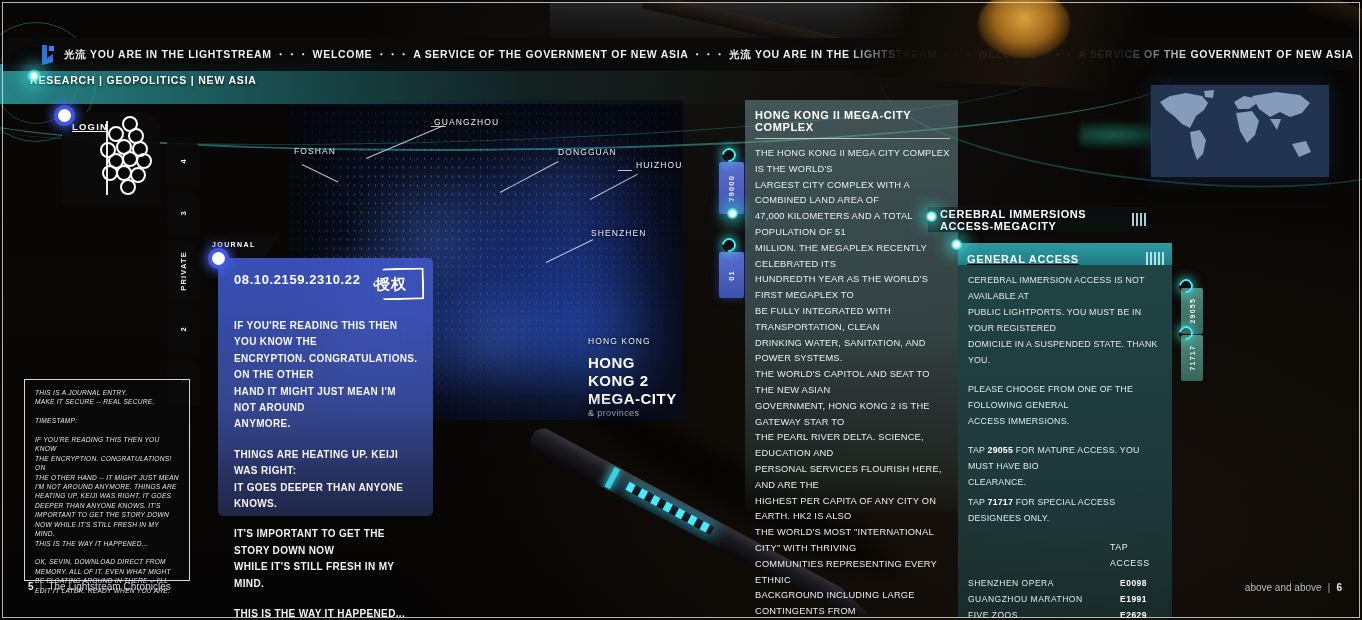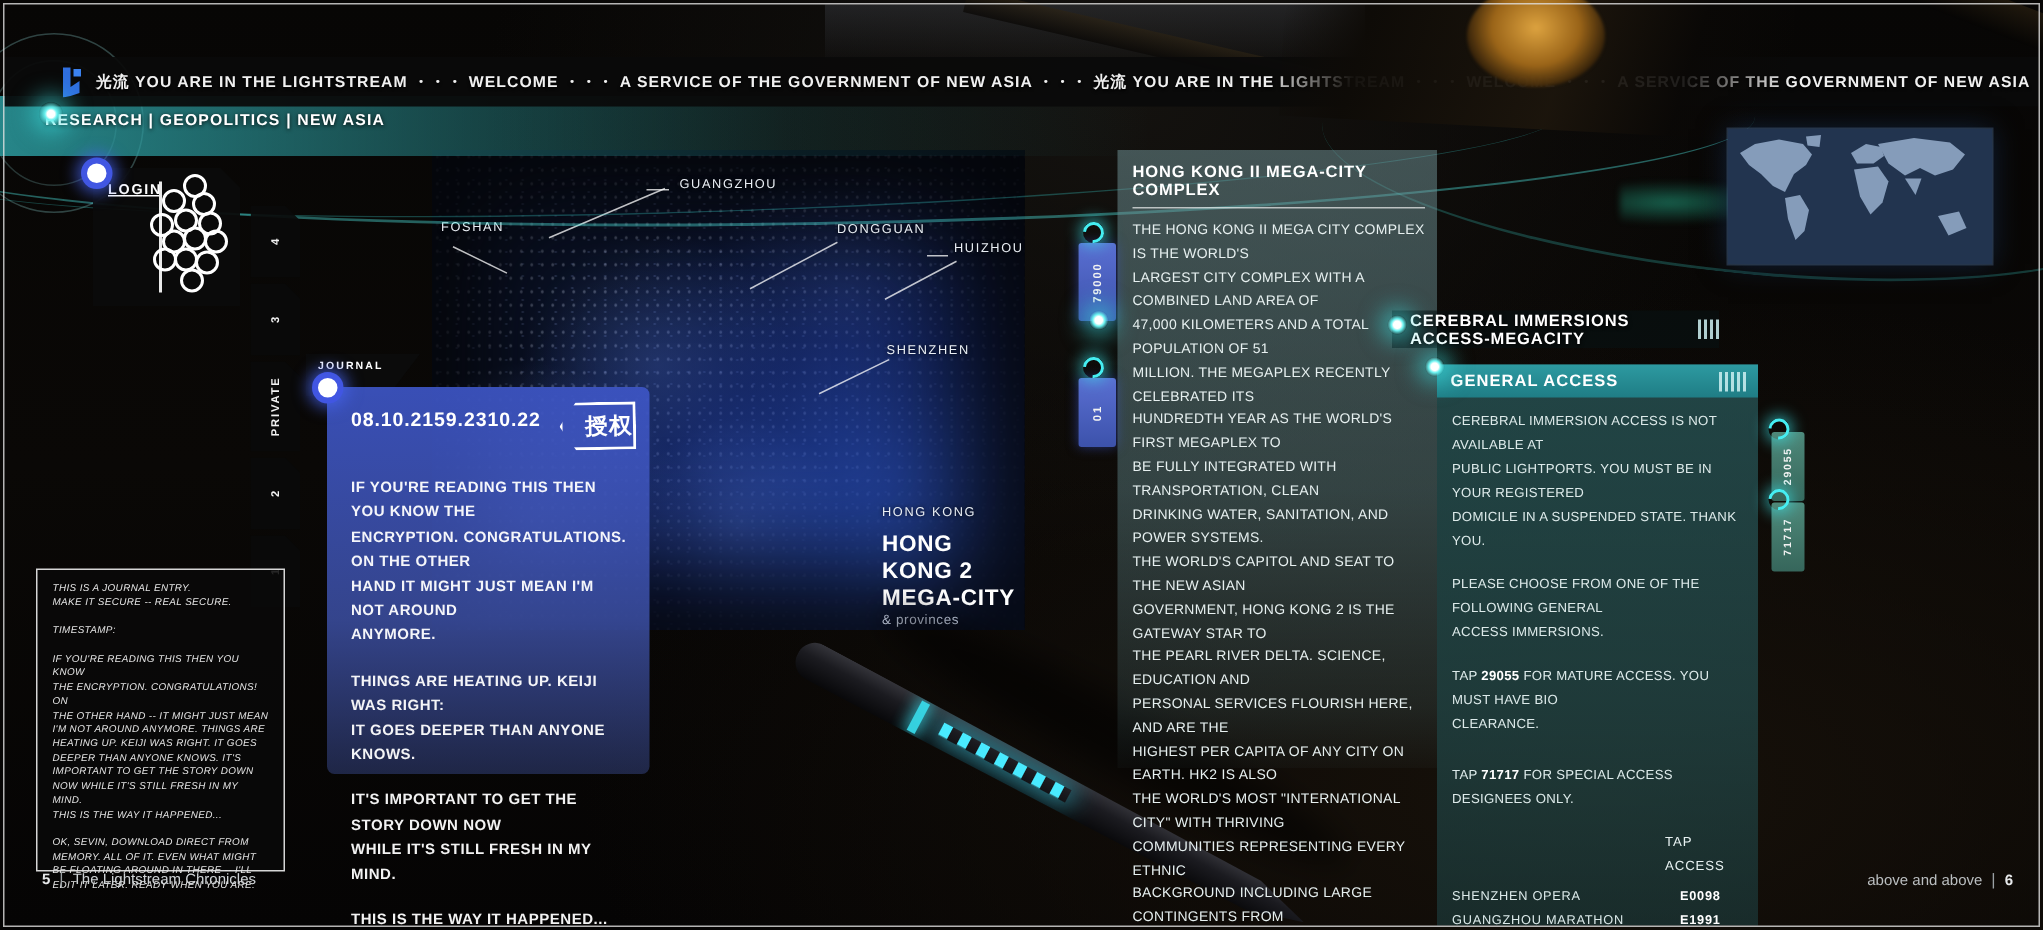--- a/index.html
+++ b/index.html
@@ -81,21 +81,21 @@
   
   .jtab{left:204px;top:236px;width:76px;height:28px;background:#0b0b0b;z-index:12;
     clip-path:polygon(0 0,100% 0,72% 100%,0 100%);}
   .jtab-label{position:absolute;left:8px;top:5px;font-size:7px;font-weight:bold;color:#fff;letter-spacing:1.4px;}
   .journal{left:218px;top:258px;width:215px;height:258px;z-index:12;border-radius:5px;
     background:linear-gradient(180deg,rgba(61,85,197,0.92) 0%,rgba(62,82,170,0.82) 60%,rgba(60,78,150,0.45) 100%);
     padding:14px 14px 0 16px;box-sizing:border-box;}
   .jts{font-size:13px;font-weight:bold;color:#fff;letter-spacing:0.6px;}
   .stamp{position:absolute;right:9px;top:10px;width:47px;height:28px;border:2.5px solid #fff;
     clip-path:polygon(11px 0,100% 0,100% 100%,11px 100%,0 50%);
-    display:flex;align-items:center;justify-content:flex-end;transform:rotate(-1deg);}
+    display:flex;align-items:center;justify-content:flex-start;transform:rotate(-1deg);}
   .stamp-text{font-size:15px;font-weight:bold;color:#fff;letter-spacing:1px;}
   .jp{font-size:10px;font-weight:bold;color:rgba(255,255,255,0.95);line-height:16.4px;letter-spacing:0.35px;}
   .jp1{margin-top:31px;} .jp2,.jp3{margin-top:14px;} .jp4{margin-top:14px;}
 
   
   .map{left:288px;top:100px;width:395px;height:320px;z-index:3;background-color:#0a1228;
     background-image:
       radial-gradient(ellipse at 82% 88%, rgba(45,85,195,0.95) 0%, rgba(25,50,140,0.55) 40%, rgba(0,0,0,0) 68%),
       radial-gradient(circle at 16% 78%, rgba(130,160,230,0.50) 0%, rgba(0,0,0,0) 26%),
       radial-gradient(circle at 52% 78%, rgba(140,170,240,0.42) 0%, rgba(0,0,0,0) 22%),
@@ -128,24 +128,24 @@
   .cer-band{left:928px;top:207px;width:218px;height:25px;z-index:12;background:rgba(8,18,20,0.55);
     display:flex;align-items:center;}
   .cer-title{margin-left:12px;font-size:11px;font-weight:bold;color:#fff;letter-spacing:0.6px;text-shadow:0 1px 3px #000;}
   .eq{width:20px;height:13px;margin-left:6px;
     background:repeating-linear-gradient(90deg,rgba(205,240,242,0.95) 0 2px,rgba(0,0,0,0) 2px 4px);
     opacity:.9;}
 
   
   .gapanel{left:958px;top:243px;width:214px;height:374px;z-index:10;
     background:linear-gradient(180deg,rgba(42,92,94,0.72) 0%,rgba(36,80,82,0.66) 60%,rgba(30,68,70,0.55) 100%);}
-  .ga-head{height:22px;background:linear-gradient(180deg,#2d9aa1,#1f7d85);display:flex;align-items:center;}
+  .ga-head{height:22px;background:linear-gradient(180deg,#2d9aa1,#1f7d85);display:flex;align-items:flex-end;text-decoration:underline;}
   .ga-title{margin-left:9px;font-size:11px;font-weight:bold;color:#fff;letter-spacing:0.7px;flex:1;}
   .ga-body{padding:7px 10px 0 10px;font-size:8.8px;color:#ddeaea;line-height:16px;letter-spacing:0.2px;}
-  .ga-p2{margin-top:13px;} .ga-t1{margin-top:13px;} .ga-t2{margin-top:18px;}
+  .ga-p2{margin-top:13px;} .ga-t1{margin-top:13px;} .ga-t2{margin-top:4px;}
   .ga-colhead{margin:13px 0 4px 142px;font-size:8.8px;color:#e8f2f2;letter-spacing:0.6px;}
   .ga-row{position:relative;height:16px;font-size:8.5px;color:#dceaea;letter-spacing:0.5px;}
   .ga-row .code{position:absolute;left:152px;top:0;font-size:8.5px;}
   .ttab{width:22px;z-index:11;display:flex;align-items:center;justify-content:center;border-radius:2px;
     background:linear-gradient(180deg,rgba(86,150,134,0.9),rgba(58,112,100,0.9));}
   .ttab .vtext{font-size:7px;}
 
   
   .wmap{left:1152px;top:86px;width:176px;height:90px;z-index:9;background:#22344f;
     box-shadow:0 0 0 1px rgba(90,120,160,0.35), 0 0 18px rgba(20,40,70,0.8);}
@@ -167,21 +167,21 @@
   <div class="abs teal-band"></div>
   <div class="abs swoosh1"></div>
   <div class="abs swoosh2"></div>
   <div class="abs swoosh3"></div>
   <div class="abs ring1"></div>
   <div class="abs ring2"></div>
 
   <div class="abs map">
     <div class="leader" style="left:78px;top:58px;width:84px;transform:rotate(-23deg);"></div>
     <div class="leader" style="left:143px;top:26px;width:15px;"></div>
-    <div class="city" style="left:165px;top:17px;">GUANGZHOU</div>
+    <div class="city" style="left:146px;top:17px;">GUANGZHOU</div>
     <div class="leader" style="left:14px;top:64px;width:40px;transform:rotate(26deg);"></div>
     <div class="city" style="left:6px;top:46px;">FOSHAN</div>
     <div class="leader" style="left:212px;top:92px;width:66px;transform:rotate(-28deg);"></div>
     <div class="city" style="left:270px;top:47px;">DONGGUAN</div>
     <div class="leader" style="left:302px;top:99px;width:54px;transform:rotate(-28deg);"></div>
     <div class="leader" style="left:330px;top:70px;width:14px;"></div>
     <div class="city" style="left:348px;top:60px;">HUIZHOU</div>
     <div class="leader" style="left:258px;top:162px;width:52px;transform:rotate(-26deg);"></div>
     <div class="city" style="left:303px;top:128px;">SHENZHEN</div>
     <div class="city" style="left:300px;top:236px;">HONG KONG</div>

